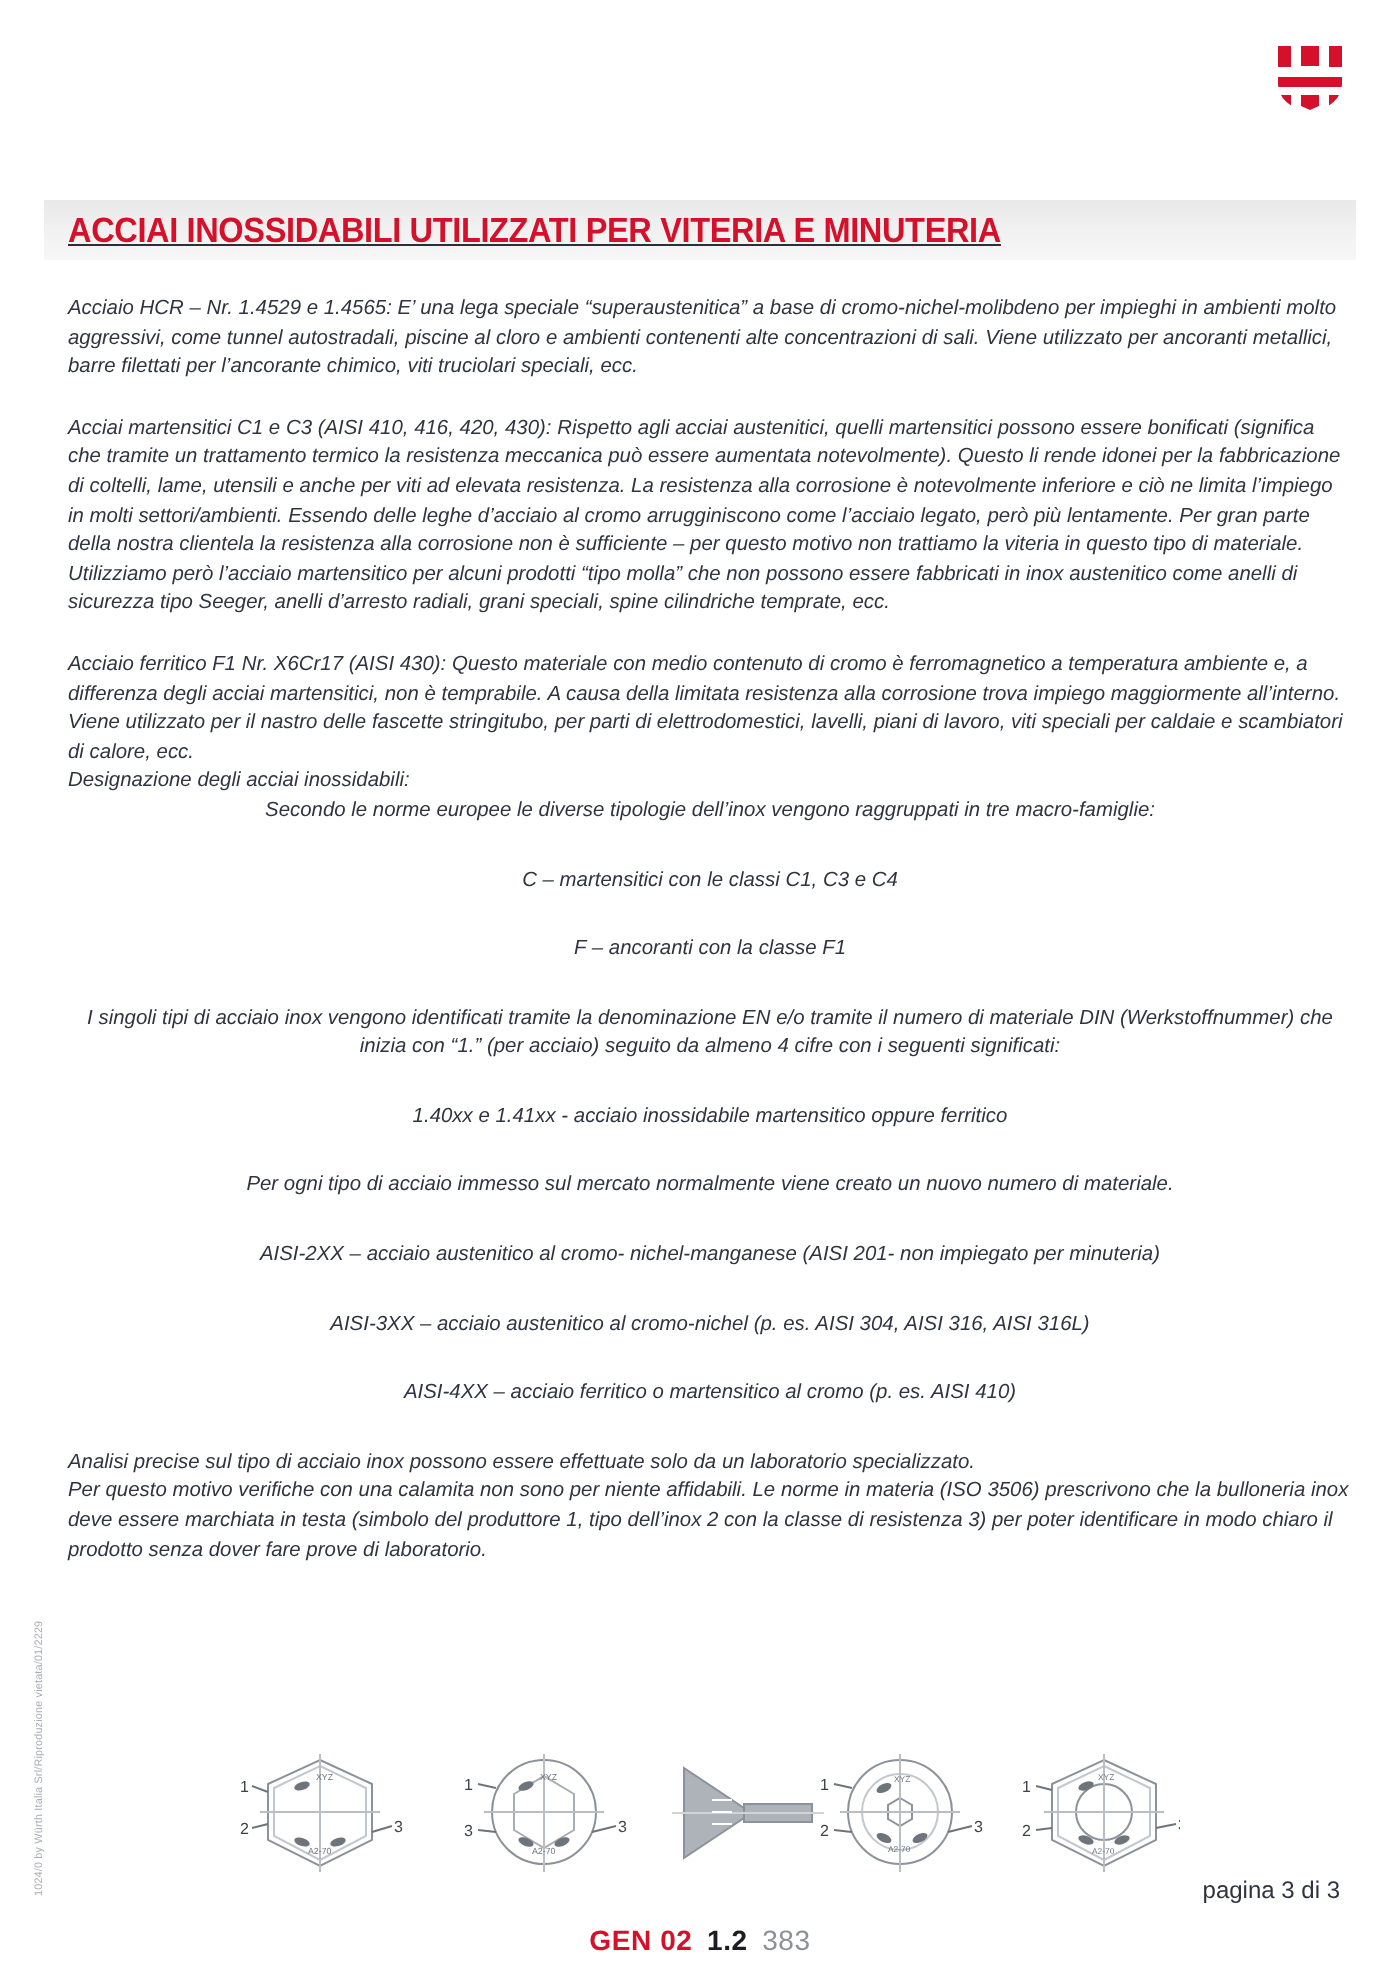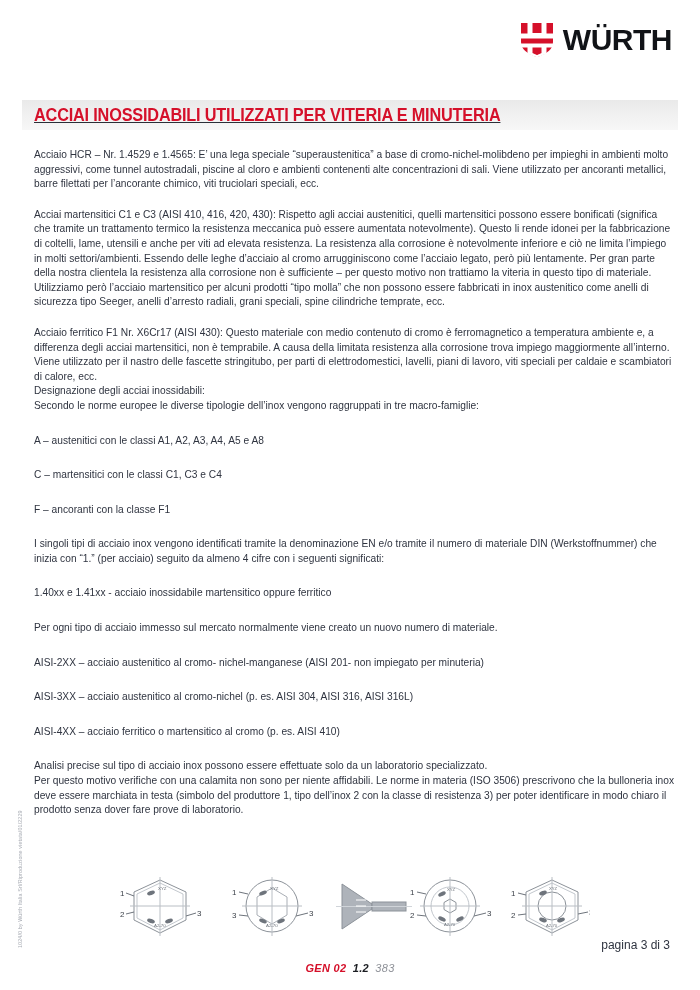--- a/index.html
+++ b/index.html
@@ -48,45 +48,45 @@
     position:absolute; left:34px; top:148px;
     width:642px;
   }
   p.blk {
     margin:0 0 10px 0;
     font-size:10.2px;
     line-height:14.6px;
     text-align:left;
     color:#2f3440;
     letter-spacing:0.01px;
+    font-style:italic;
   }
   p.tight { margin-bottom:0; }
   p.gap-lg { margin-bottom:16px; }
-  p.gap-xl { margin-bottom:20px; }
+  p.gap-xl { margin-bottom:20px;text-align:center; }
 
   
   .drawings {
     position:absolute; left:120px; top:872px;
     width:470px; height:78px;
   }
   .drawings svg { display:block; }
 
   
   .page-label {
     position:absolute; right:30px; top:938px;
     font-size:12px; color:#2f3440;
   }
 
   
   .footer {
     position:absolute; left:0; right:0; top:962px;
     text-align:center;
-    font-size:11px;
+    font-size:14px;
     letter-spacing:0.3px;
-    font-style:italic;
   }
   .f-gen { color:#d5102a; font-weight:bold; }
   .f-ver { color:#1b1d22; font-weight:bold; margin-left:3px; }
   .f-num { color:#8d9097; margin-left:3px; }
 
   
   .copyright {
     position:absolute;
     left:-45px; top:880px;
     width:130px;
@@ -105,34 +105,32 @@
 
   <div class="logo-wrap">
     <span class="logo-mark">
       <svg viewBox="0 0 34 36" width="34" height="36" aria-hidden="true">
         <path d="M1 1 H33 V20 Q33 30 17 35 Q1 30 1 20 Z" fill="#d5102a"></path>
         <path d="M7.5 1 H12.5 V11 H21.5 V1 H26.5 V11.5 H33 V16.5 H1 V11.5 H7.5 Z" fill="#ffffff"></path>
         <path d="M1 21.5 H33 V25.5 H26.5 V31.5 Q22 34 17 35.3 Q12 34 7.5 31.5 V25.5 H1 Z" fill="#ffffff"></path>
         <path d="M12.5 25.5 H21.5 V31 Q17 33 17 33 Q17 33 12.5 31 Z" fill="#d5102a"></path>
       </svg>
     </span>
-    <span class="logo-text">WÜRTH</span>
   </div>
 
   <div class="title-band">
     <div class="title-text">ACCIAI INOSSIDABILI UTILIZZATI PER VITERIA E MINUTERIA</div>
   </div>
 
   <div class="content">
     <p class="blk gap-lg">Acciaio HCR – Nr. 1.4529 e 1.4565: E’ una lega speciale “superaustenitica” a base di cromo-nichel-molibdeno per impieghi in ambienti molto aggressivi, come tunnel autostradali, piscine al cloro e ambienti contenenti alte concentrazioni di sali. Viene utilizzato per ancoranti metallici, barre filettati per l’ancorante chimico, viti truciolari speciali, ecc.</p>
     <p class="blk gap-lg">Acciai martensitici C1 e C3 (AISI 410, 416, 420, 430): Rispetto agli acciai austenitici, quelli martensitici possono essere bonificati (significa che tramite un trattamento termico la resistenza meccanica può essere aumentata notevolmente). Questo li rende idonei per la fabbricazione di coltelli, lame, utensili e anche per viti ad elevata resistenza. La resistenza alla corrosione è notevolmente inferiore e ciò ne limita l’impiego in molti settori/ambienti. Essendo delle leghe d’acciaio al cromo arrugginiscono come l’acciaio legato, però più lentamente. Per gran parte della nostra clientela la resistenza alla corrosione non è sufficiente – per questo motivo non trattiamo la viteria in questo tipo di materiale. Utilizziamo però l’acciaio martensitico per alcuni prodotti “tipo molla” che non possono essere fabbricati in inox austenitico come anelli di sicurezza tipo Seeger, anelli d’arresto radiali, grani speciali, spine cilindriche temprate, ecc.</p>
     <p class="blk tight">Acciaio ferritico F1 Nr. X6Cr17 (AISI 430): Questo materiale con medio contenuto di cromo  è ferromagnetico a temperatura ambiente e, a differenza degli acciai martensitici, non è temprabile. A causa della limitata resistenza alla corrosione trova impiego maggiormente all’interno. Viene utilizzato per il nastro delle fascette stringitubo, per parti di elettrodomestici, lavelli, piani di lavoro, viti speciali per caldaie e scambiatori di calore, ecc.</p>
     <p class="blk tight">Designazione degli acciai inossidabili:</p>
     <p class="blk gap-xl">Secondo le norme europee le diverse tipologie dell’inox vengono raggruppati in tre macro-famiglie:</p>
-    <p class="blk gap-xl">A – austenitici con le classi A1, A2, A3, A4, A5 e A8</p>
     <p class="blk gap-xl">C – martensitici con le classi C1, C3 e C4</p>
     <p class="blk gap-xl">F – ancoranti con la classe F1</p>
     <p class="blk gap-xl">I singoli tipi di acciaio inox vengono identificati tramite la denominazione EN e/o tramite il numero di materiale DIN (Werkstoffnummer) che inizia con “1.” (per acciaio) seguito da almeno 4 cifre con i seguenti significati:</p>
     <p class="blk gap-xl">1.40xx e 1.41xx - acciaio inossidabile martensitico oppure ferritico</p>
     <p class="blk gap-xl">Per ogni tipo di acciaio immesso sul mercato normalmente viene creato un nuovo numero di materiale.</p>
     <p class="blk gap-xl">AISI-2XX – acciaio austenitico al cromo- nichel-manganese (AISI 201- non impiegato per minuteria)</p>
     <p class="blk gap-xl">AISI-3XX – acciaio austenitico al cromo-nichel (p. es. AISI 304, AISI 316, AISI 316L)</p>
     <p class="blk gap-xl">AISI-4XX – acciaio ferritico o martensitico al cromo (p. es. AISI 410)</p>
     <p class="blk tight">Analisi precise sul tipo di acciaio inox possono essere effettuate solo da un laboratorio specializzato.</p>
     <p class="blk">Per questo motivo verifiche con una calamita non sono per niente affidabili. Le norme in materia (ISO 3506) prescrivono che la bulloneria inox deve essere marchiata in testa (simbolo del produttore 1, tipo dell’inox 2 con la classe di resistenza 3) per poter identificare in modo chiaro il prodotto senza dover fare prove di laboratorio.</p>

